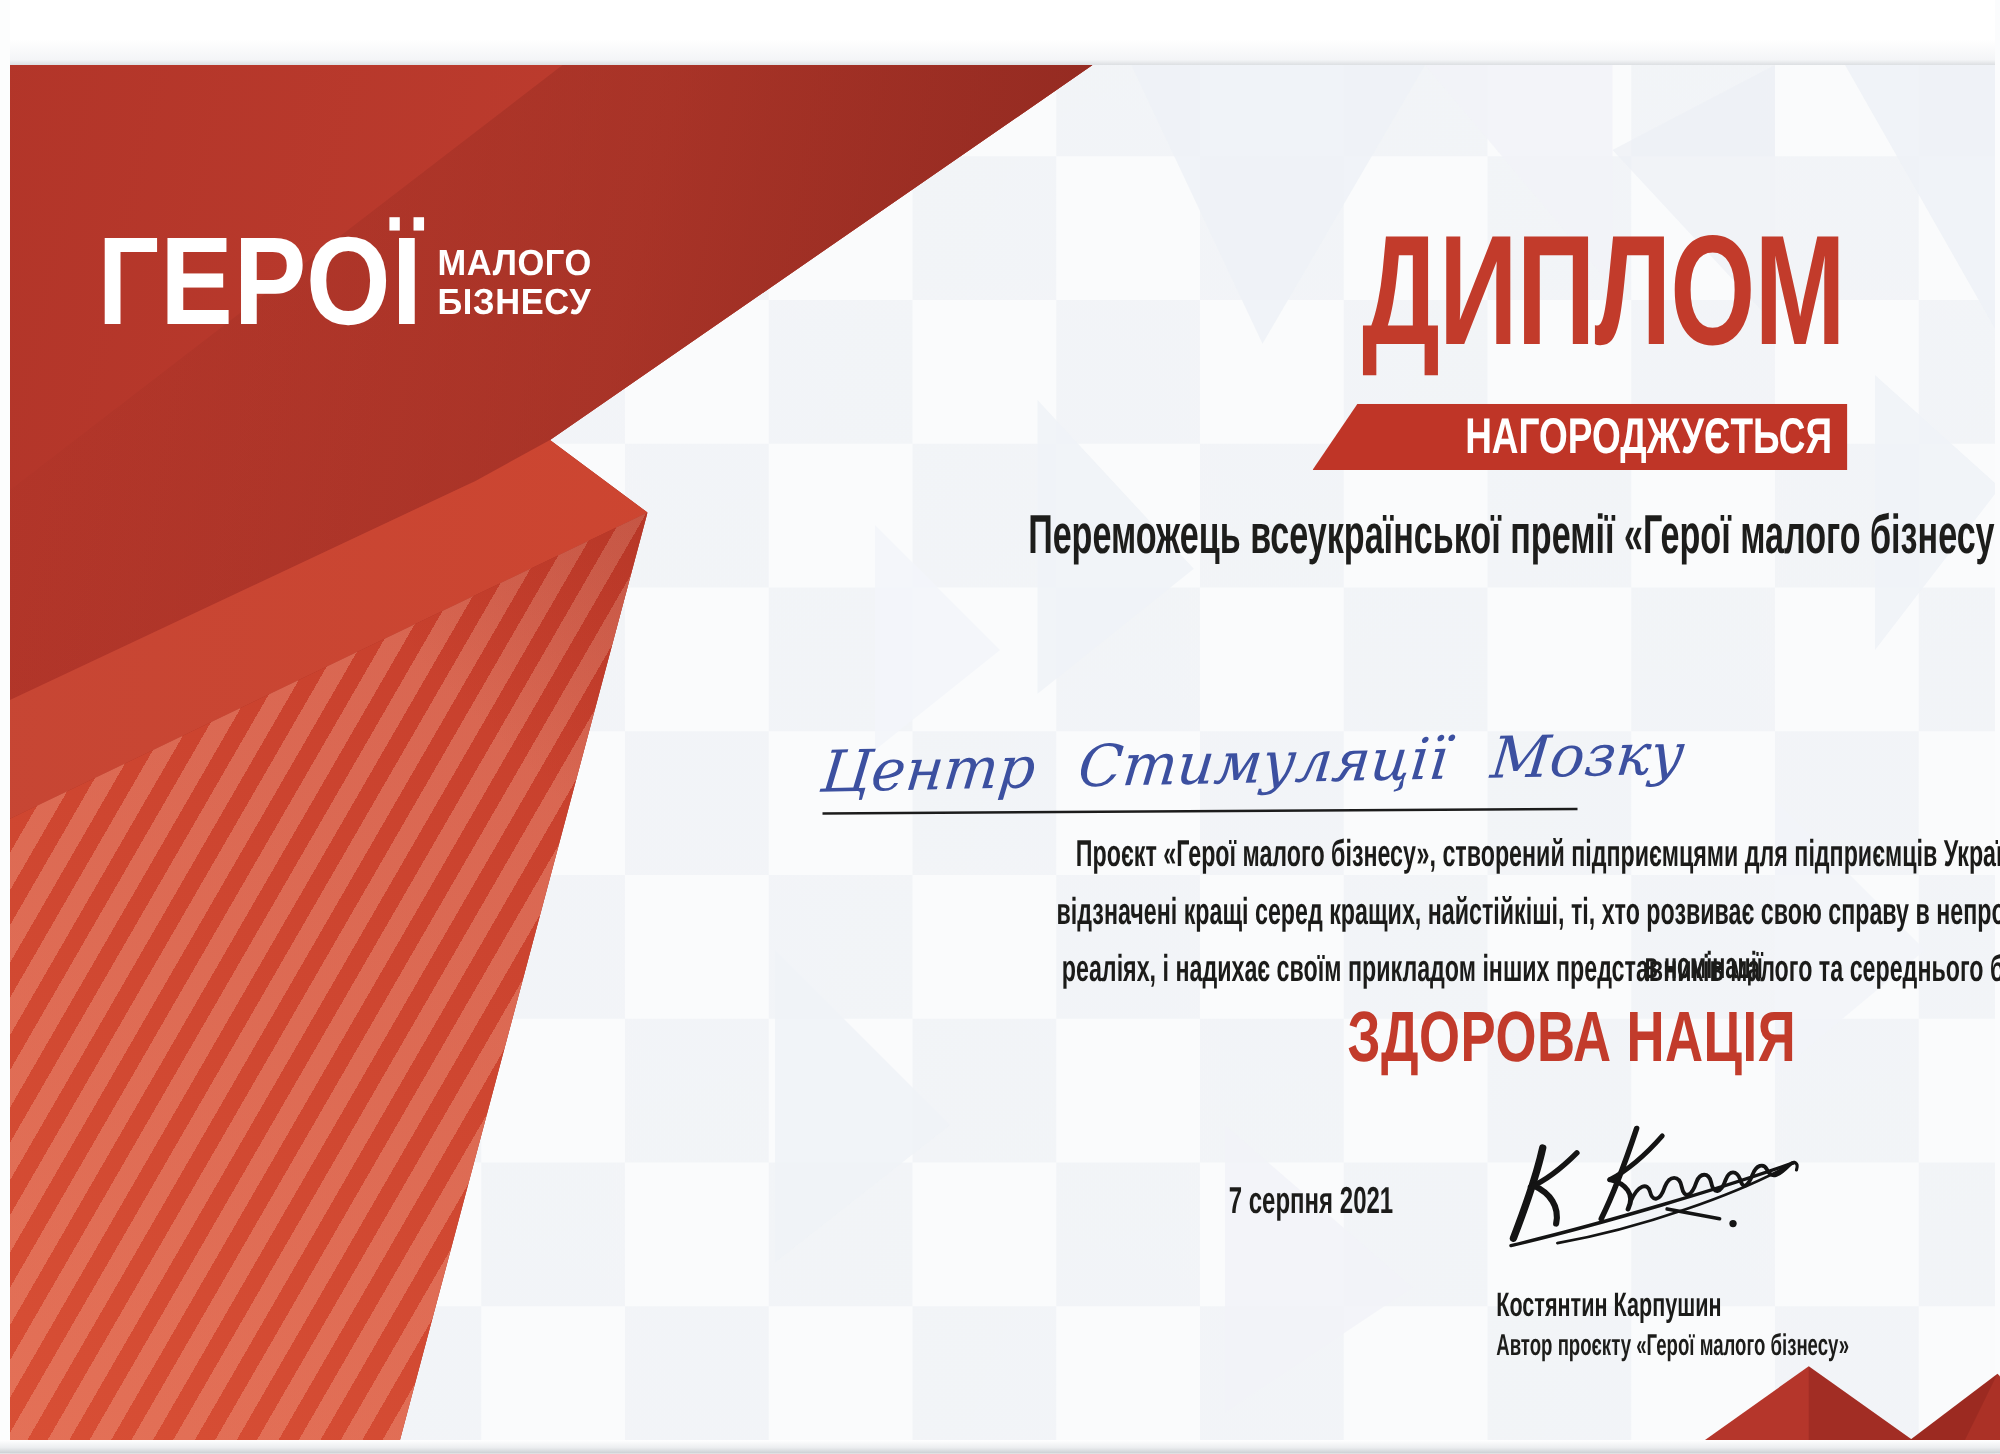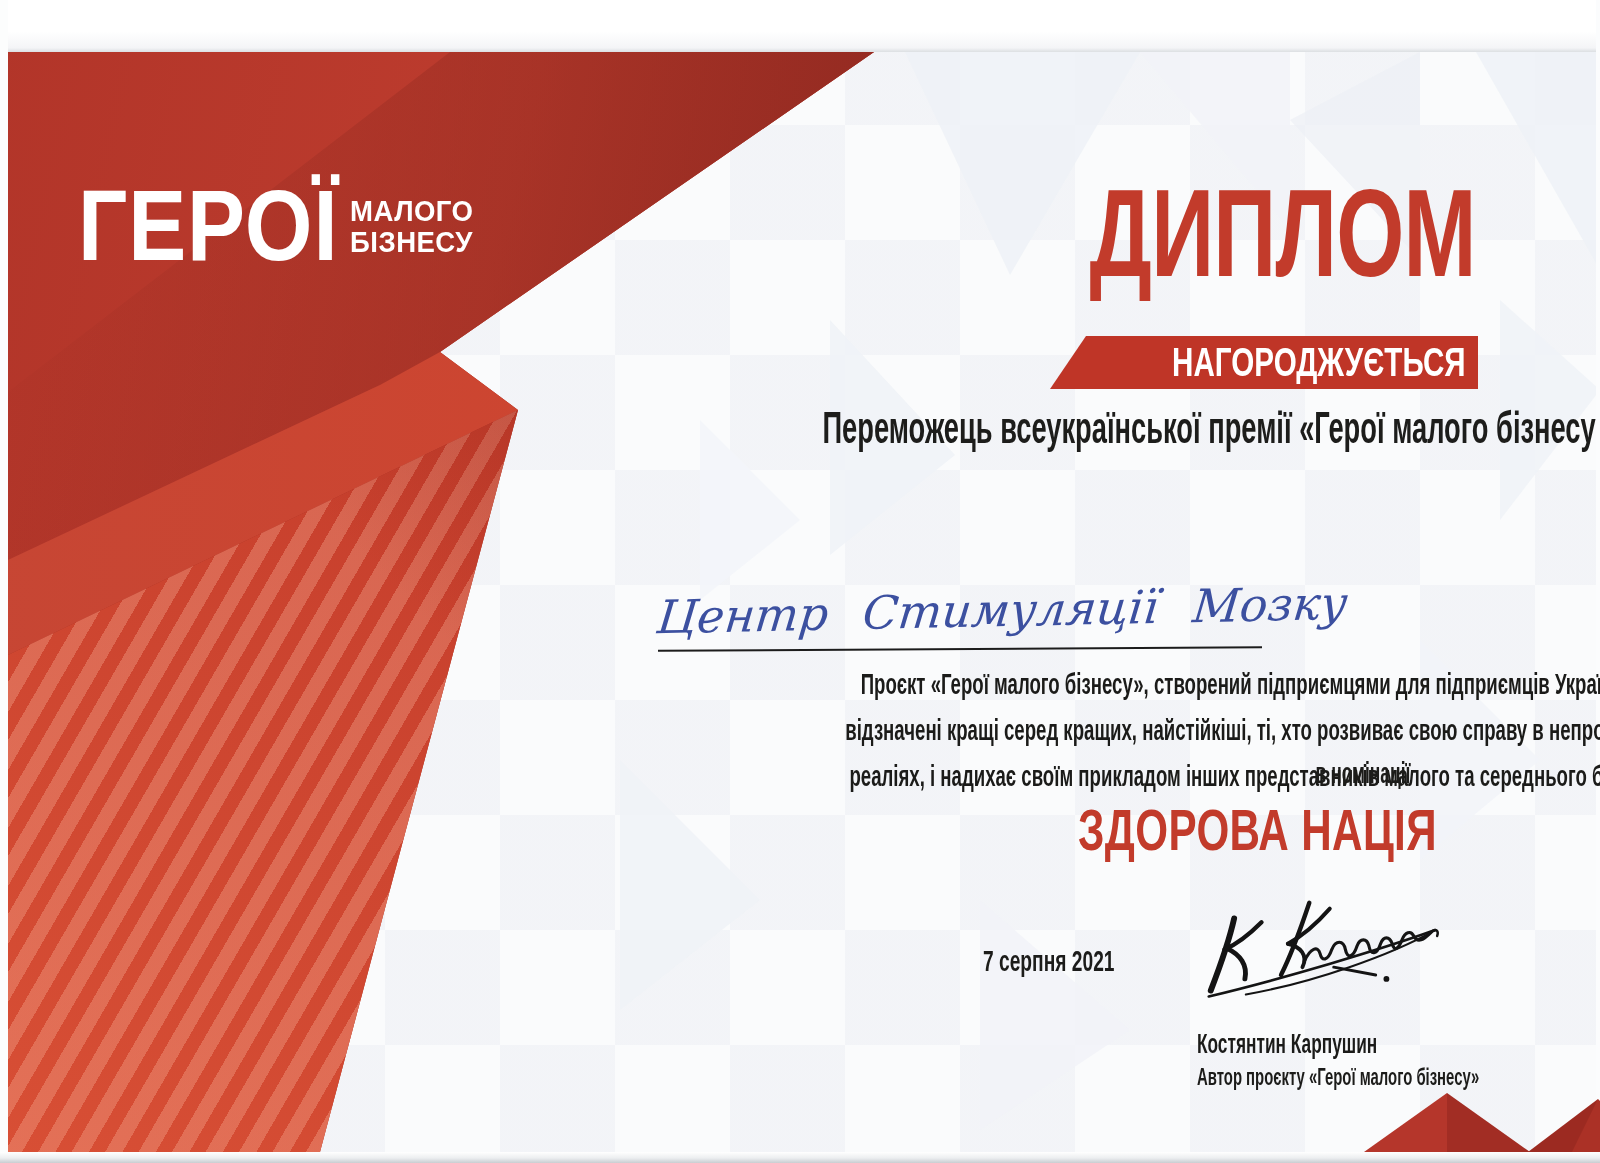--- a/index.html
+++ b/index.html
@@ -72,21 +72,21 @@
 
   
   .diploma-title{
     position:absolute;right:124px;top:170px;
     color:var(--accent-red,#c23b2b);
     font-size:125px;font-weight:700;line-height:1;white-space:nowrap;
     letter-spacing:-1px;
     transform:scaleX(0.70);transform-origin:right top;
   }
   .award-banner{
-    position:absolute;left:1050px;top:336px;width:428px;height:53px;
+    position:absolute;left:1050px;top:323px;width:428px;height:53px;
     background:var(--banner-red,#bf3527);
     clip-path:polygon(36px 0, 428px 0, 428px 53px, 0 53px);
   }
   .award-banner-label{
     position:absolute;right:12px;top:0;
     color:#fff;font-size:40px;font-weight:700;line-height:53px;white-space:nowrap;
     transform:scaleX(0.74);transform-origin:right top;
   }
 
   

